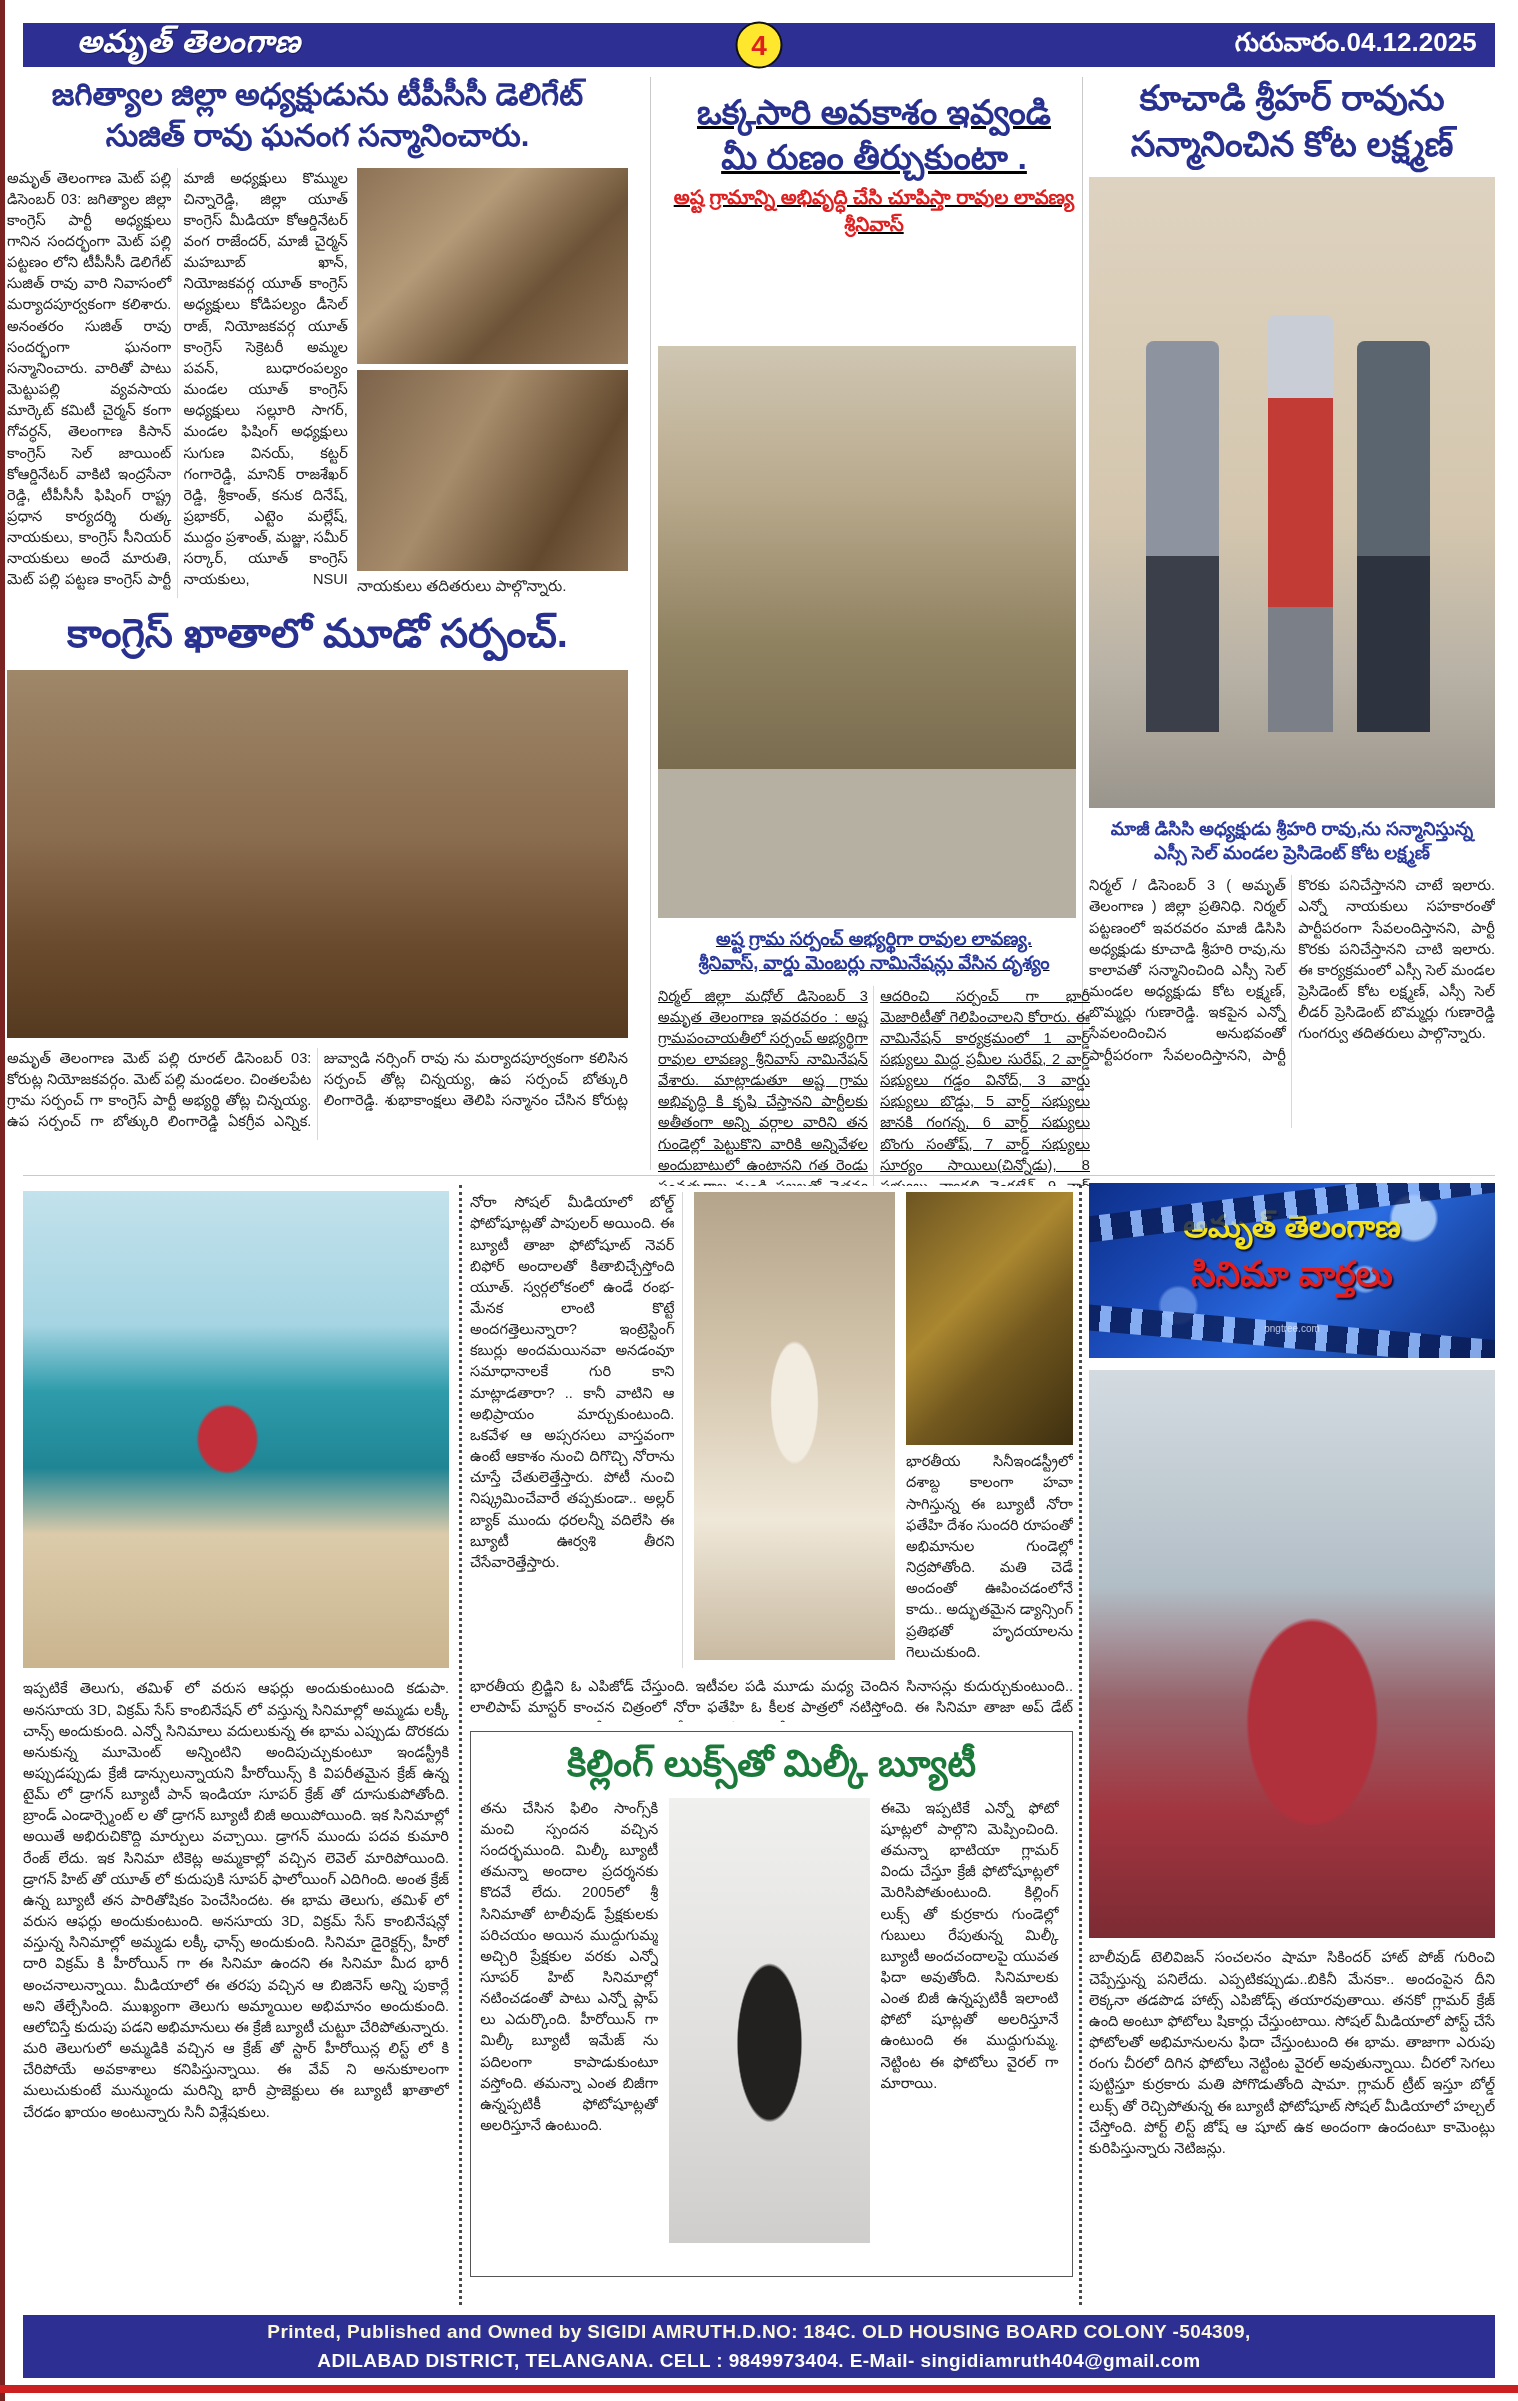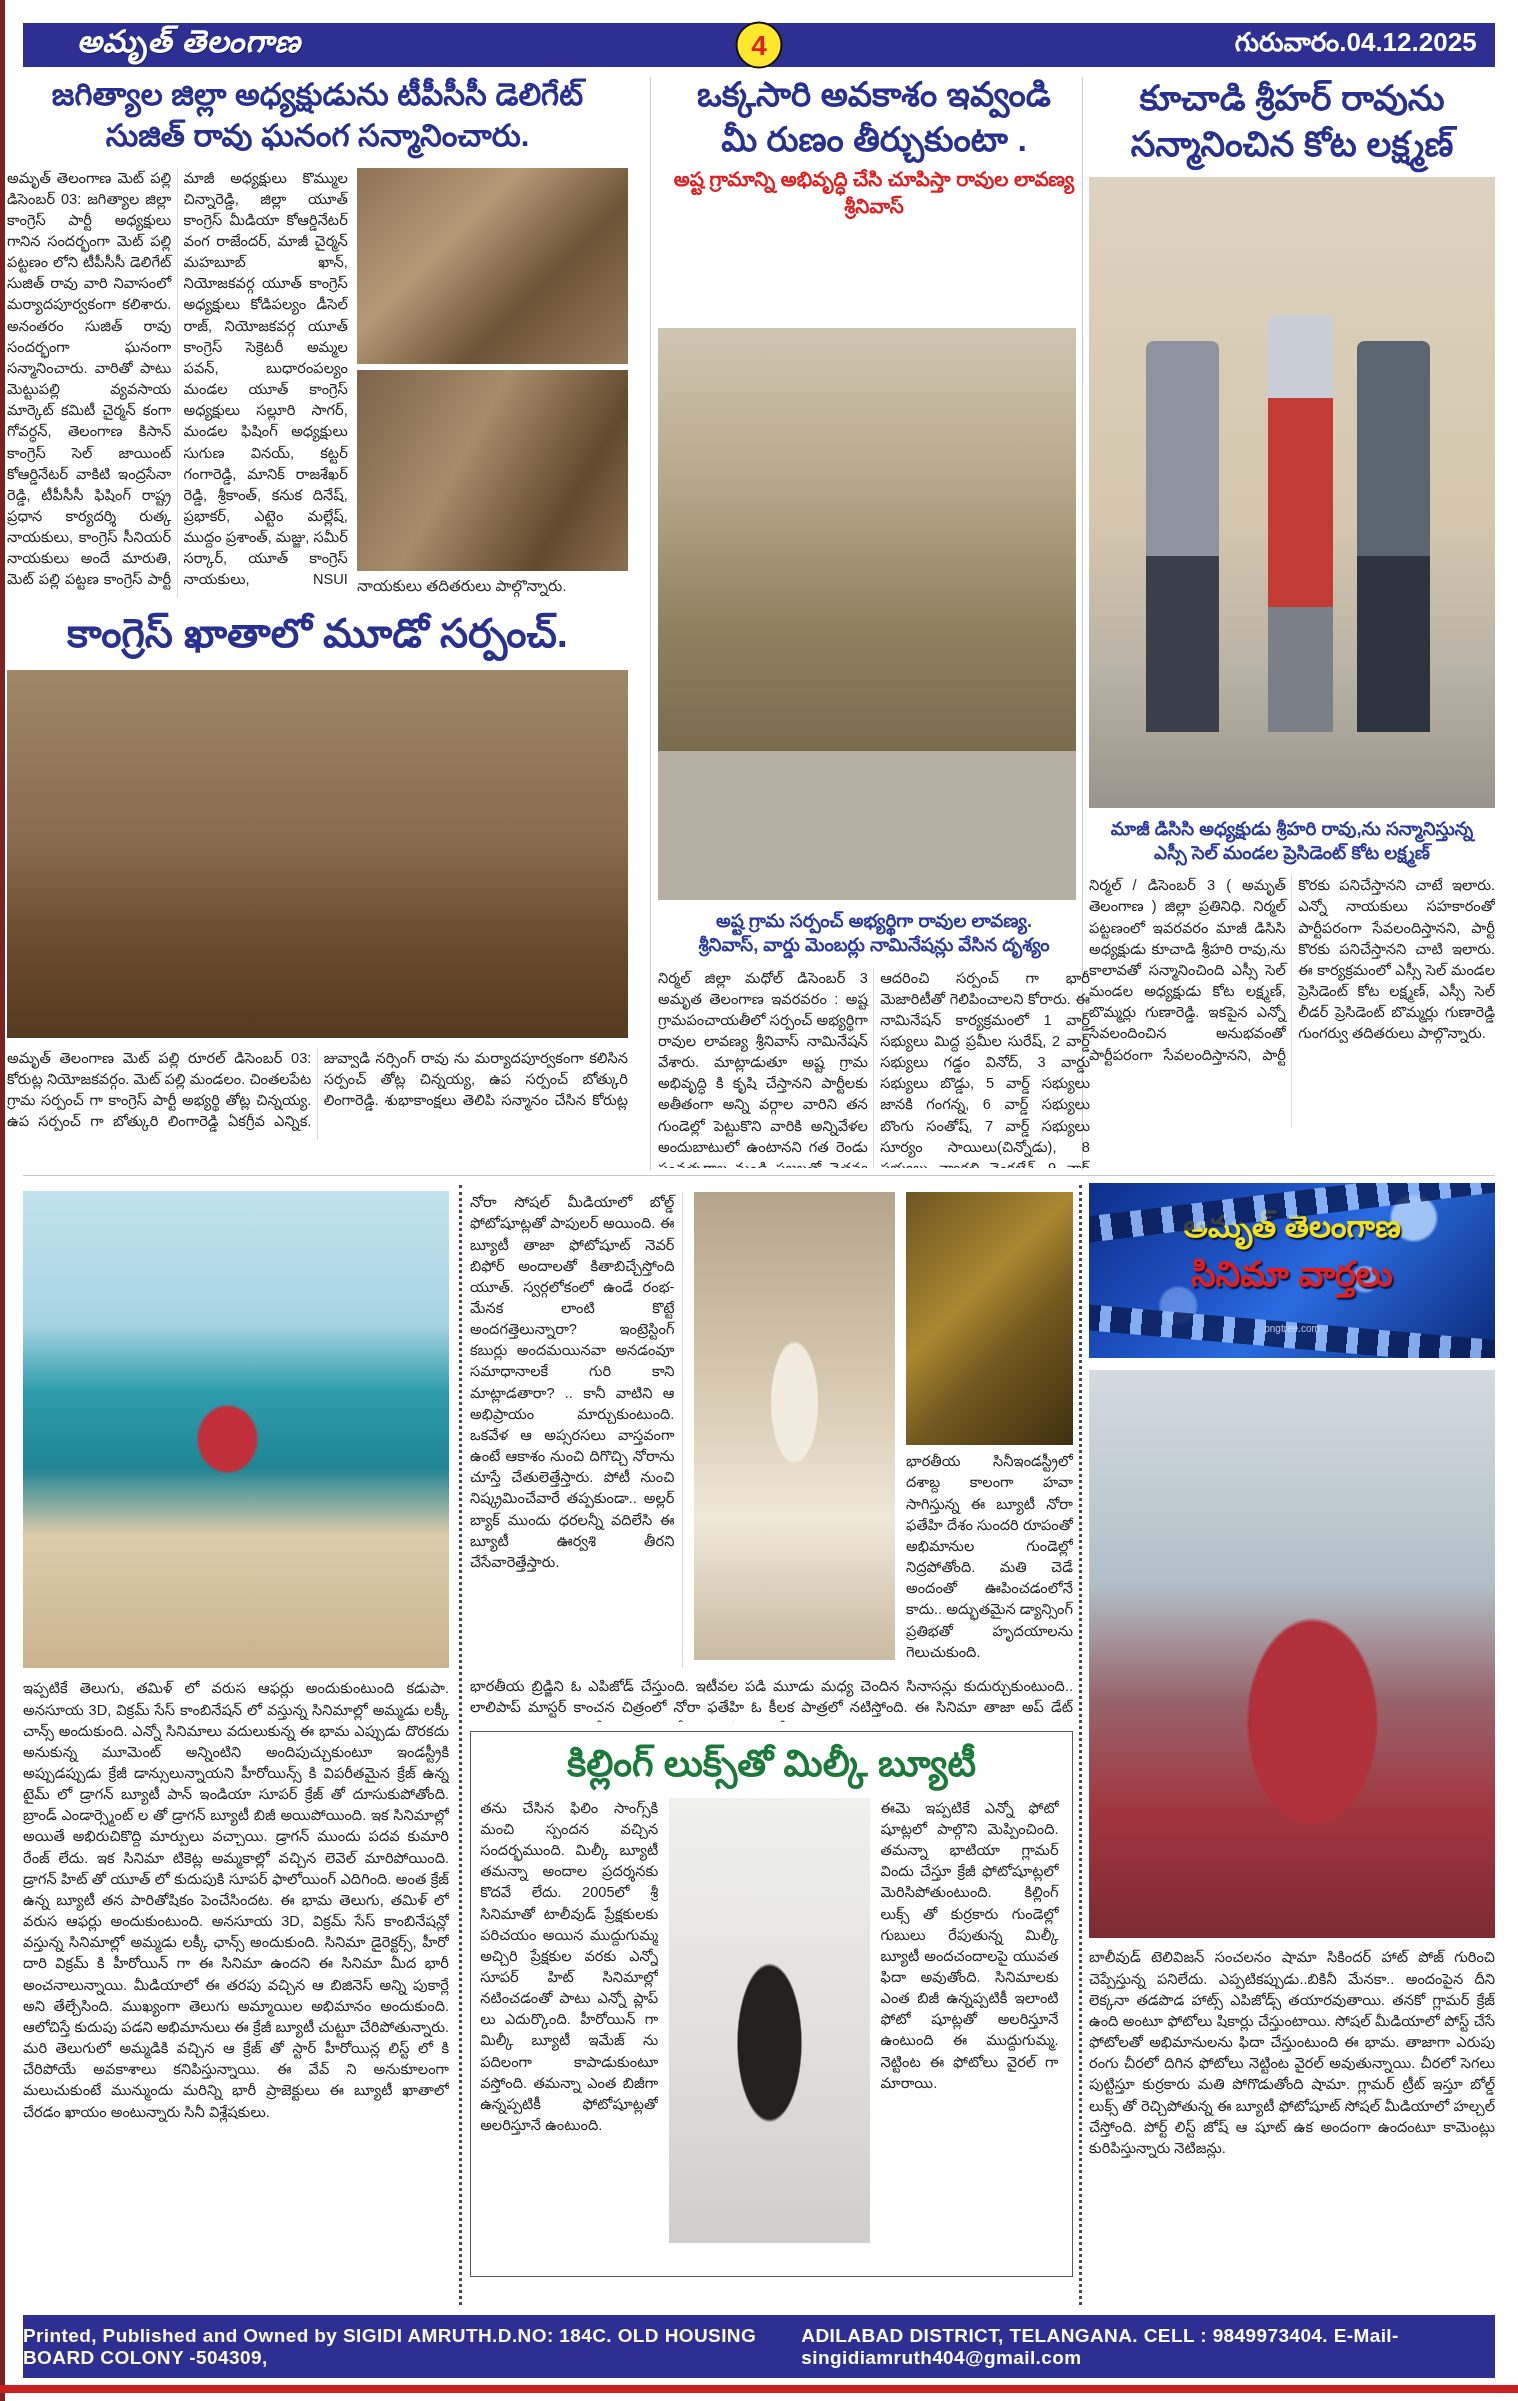--- a/index.html
+++ b/index.html
@@ -73,21 +73,21 @@
      radial-gradient(circle at 22% 70%, rgba(150,190,255,.5) 0 5%, transparent 6%),
      linear-gradient(135deg,#0d2f8a 0%,#1d50c0 35%,#2a6be0 55%,#0c2a78 100%);}
   .p-film .strip{position:absolute;left:-10%;width:130%;height:26px;
      background:repeating-linear-gradient(90deg,#0a1c55 0 20px,#9fc4ff 20px 31px);opacity:.8;}
   .banner-l1{color:#f2e11c;font-size:31px;font-weight:800;text-align:center;margin-top:26px;text-shadow:1.5px 1.5px 1.5px #05103a;}
   .banner-l2{color:#e02020;font-size:35px;font-weight:800;text-align:center;margin-top:2px;text-shadow:1.5px 1.5px 1.5px #05103a;}
   .banner-wm{color:#dfe8ff;font-size:10px;text-align:center;margin-top:20px;opacity:.8;}
 
   
   .footer{position:absolute;left:23px;top:2315px;width:1472px;height:63px;background:#2d3092;
-          display:flex;flex-direction:row;align-items:center;justify-content:center;gap:6.1px;}
+          display:flex;flex-direction:column;align-items:center;justify-content:center;gap:6.1px;}
   .footer div{color:#fdfdfd;font-size:19px;font-weight:600;letter-spacing:0.4px;}
   .footer .f1{color:#fbf7d8;}
 </style>
 </head>
 <body>
 
 <div class="page">
   <div class="edge left"></div>
   <div class="edge right"></div>
   <div class="bottom-red"></div>
@@ -115,21 +115,21 @@
         <div class="photo p-ind1" style="width:271px;height:196px;"></div>
         <div class="photo p-ind2" style="width:271px;height:201px;margin-top:6.1px;"></div>
         <div class="cap-gray" style="margin-top:6.1px;">నాయకులు తదితరులు పాల్గొన్నారు.</div>
       </div>
     </div>
     <div class="hl blue" style="font-size:40px;margin-top:9.2px;">కాంగ్రెస్ ఖాతాలో మూడో సర్పంచ్.</div>
     <div class="photo p-table" style="width:621px;height:368px;margin-top:10.7px;"></div>
     <div class="body-txt two-col" style="margin-top:9.2px;height:92px;">అమృత్ తెలంగాణ మెట్ పల్లి రూరల్ డిసెంబర్ 03: కోరుట్ల నియోజకవర్గం. మెట్ పల్లి మండలం. చింతలపేట గ్రామ సర్పంచ్ గా కాంగ్రెస్ పార్టీ అభ్యర్థి తోట్ల చిన్నయ్య. ఉప సర్పంచ్ గా బోత్కురి లింగారెడ్డి ఏకగ్రీవ ఎన్నిక. జువ్వాడి నర్సింగ్ రావు ను మర్యాదపూర్వకంగా కలిసిన సర్పంచ్ తోట్ల చిన్నయ్య, ఉప సర్పంచ్ బోత్కురి లింగారెడ్డి. శుభాకాంక్షలు తెలిపి సన్మానం చేసిన కోరుట్ల నియోజకవర్గ కాంగ్రెస్ పార్టీ ఇంచార్జ్ జువ్వాడి నర్సింగ్ రావు.</div>
   </div>
 
-  <div class="abs" style="left:658px;top:72px;width:432px;height:1096px;overflow:hidden;">
+  <div class="abs" style="left:658px;top:90px;width:432px;height:1096px;overflow:hidden;text-decoration:underline;">
     <div class="hl blue" style="font-size:34px;">
       <span>ఒక్కసారి అవకాశం ఇవ్వండి</span><br>
       <span>మీ రుణం తీర్చుకుంటా .</span>
     </div>
     <div class="hl" style="font-size:20px;color:#e02020;margin-top:4.6px;">అష్ట గ్రామాన్ని అభివృద్ధి చేసి చూపిస్తా  రావుల లావణ్య శ్రీనివాస్</div>
     <div class="photo p-tent" style="width:418px;height:572px;margin-top:7.7px;"></div>
     <div class="cap-blue" style="font-size:18.4px;margin-top:9.2px;">
       <span>అష్ట గ్రామ సర్పంచ్ అభ్యర్థిగా రావుల లావణ్య.</span><br>
       <span>శ్రీనివాస్, వార్డు మెంబర్లు నామినేషన్లు వేసిన దృశ్యం</span>
     </div>

